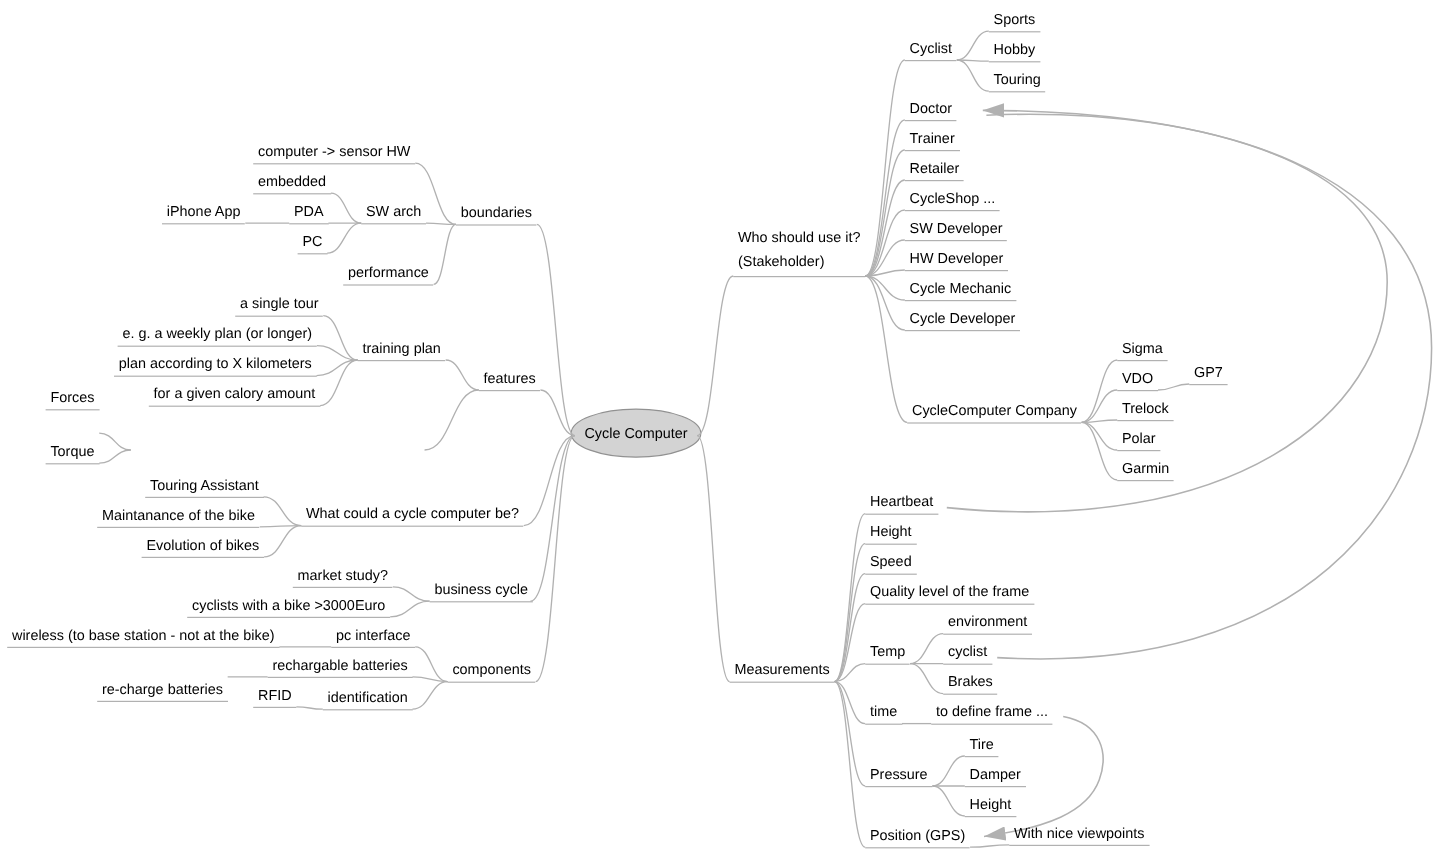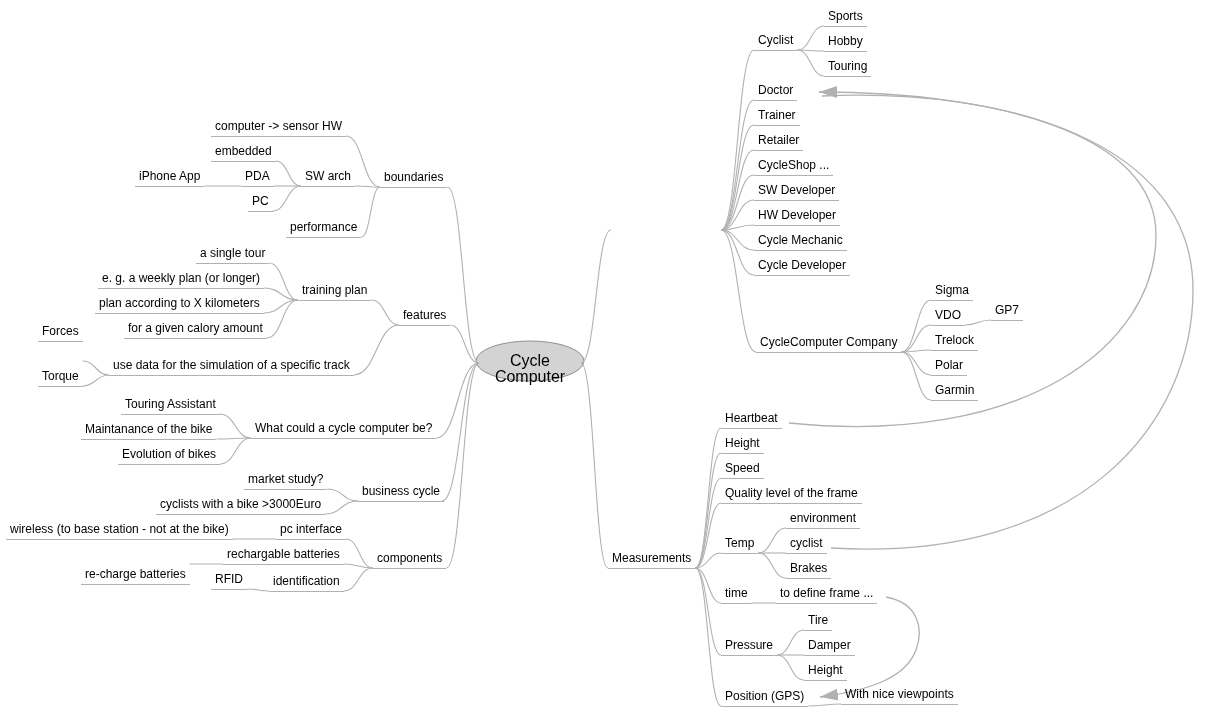--- a/index.html
+++ b/index.html
@@ -6,21 +6,21 @@
   #stage{position:relative;width:1213px;height:717px;background:#ffffff;overflow:hidden;
          font-family:"Liberation Sans","DejaVu Sans",sans-serif;}
   #edges{position:absolute;left:0;top:0;z-index:0;}
   .edge{fill:none;stroke:#b1b1b1;stroke-width:1.1;}
   .alink{fill:none;stroke:#b1b1b1;stroke-width:1.3;}
   .node{position:absolute;z-index:2;white-space:nowrap;font-size:12px;line-height:15px;
         color:#000;padding:0 4px 2px 4px;border-bottom:1px solid #b1b1b1;}
   .two-line{line-height:20px;}
   .two-line span{display:block;}
   #root-label{position:absolute;z-index:2;left:477px;top:353px;width:106px;text-align:center;
-        font-size:16px;line-height:16px;color:#000;}
+        font-size:12px;line-height:16px;color:#000;}
 </style>
 </head>
 <body>
 
 <div id="stage">
 
   <svg id="edges" width="1213" height="717">
     <defs>
       <marker id="arr" markerUnits="userSpaceOnUse" markerWidth="18" markerHeight="12" viewBox="0 0 18 12" refX="18" refY="6" orient="auto">
         <path d="M0,0 L18,6 L0,12 Z" fill="#b1b1b1"></path>
@@ -110,41 +110,44 @@
   <div class="node" id="n-iphone_app" style="left:135px;top:169px">iPhone App</div>
   <div class="node" id="n-pc" style="left:248px;top:194px">PC</div>
   <div class="node" id="n-performance" style="left:286px;top:220px">performance</div>
 
   <div class="node" id="n-features" style="left:399px;top:308px">features</div>
   <div class="node" id="n-training_plan" style="left:298px;top:283px">training plan</div>
   <div class="node" id="n-single_tour" style="left:196px;top:246px">a single tour</div>
   <div class="node" id="n-weekly_plan" style="left:98px;top:271px">e. g. a weekly plan (or longer)</div>
   <div class="node" id="n-x_kilometers" style="left:95px;top:296px">plan according to X kilometers</div>
   <div class="node" id="n-calory" style="left:124px;top:321px">for a given calory amount</div>
-  <div class="node" id="n-simulation" style="left:109px;top:358px">use data for the simulation of a specific track</div>
   <div class="node" id="n-forces" style="left:38px;top:324px">Forces</div>
   <div class="node" id="n-torque" style="left:38px;top:369px">Torque</div>
 
   <div class="node" id="n-what_could" style="left:251px;top:421px">What could a cycle computer be?</div>
   <div class="node" id="n-touring_assistant" style="left:121px;top:397px">Touring Assistant</div>
   <div class="node" id="n-maintanance" style="left:81px;top:422px">Maintanance of the bike</div>
   <div class="node" id="n-evolution" style="left:118px;top:447px">Evolution of bikes</div>
 
   <div class="node" id="n-business_case" style="left:358px;top:484px">business cycle</div>
   <div class="node" id="n-market_study" style="left:244px;top:472px">market study?</div>
   <div class="node" id="n-cyclists" style="left:156px;top:497px">cyclists with a bike &gt;3000Euro</div>
 
   <div class="node" id="n-components" style="left:373px;top:551px">components</div>
   <div class="node" id="n-pc_interface" style="left:276px;top:522px">pc interface</div>
   <div class="node" id="n-wireless" style="left:6px;top:522px">wireless (to base station - not at the bike)</div>
   <div class="node" id="n-rechargable" style="left:223px;top:547px">rechargable batteries</div>
   <div class="node" id="n-recharge" style="left:81px;top:567px">re-charge batteries</div>
   <div class="node" id="n-identification" style="left:269px;top:574px">identification</div>
   <div class="node" id="n-rfid" style="left:211px;top:572px">RFID</div>
 
+  <div class="node two-line" id="n-stakeholder" style="left:611px;top:188px">
+    <span>Who should use it?</span>
+    <span>(Stakeholder)</span>
+  </div>
   <div class="node" id="n-cyclist" style="left:754px;top:33px">Cyclist</div>
   <div class="node" id="n-sports" style="left:824px;top:9px">Sports</div>
   <div class="node" id="n-hobby" style="left:824px;top:34px">Hobby</div>
   <div class="node" id="n-touring" style="left:824px;top:59px">Touring</div>
   <div class="node" id="n-doctor" style="left:754px;top:83px">Doctor</div>
   <div class="node" id="n-trainer" style="left:754px;top:108px">Trainer</div>
   <div class="node" id="n-retailer" style="left:754px;top:133px">Retailer</div>
   <div class="node" id="n-cycleshop" style="left:754px;top:158px">CycleShop ...</div>
   <div class="node" id="n-sw_developer" style="left:754px;top:183px">SW Developer</div>
   <div class="node" id="n-hw_developer" style="left:754px;top:208px">HW Developer</div>

